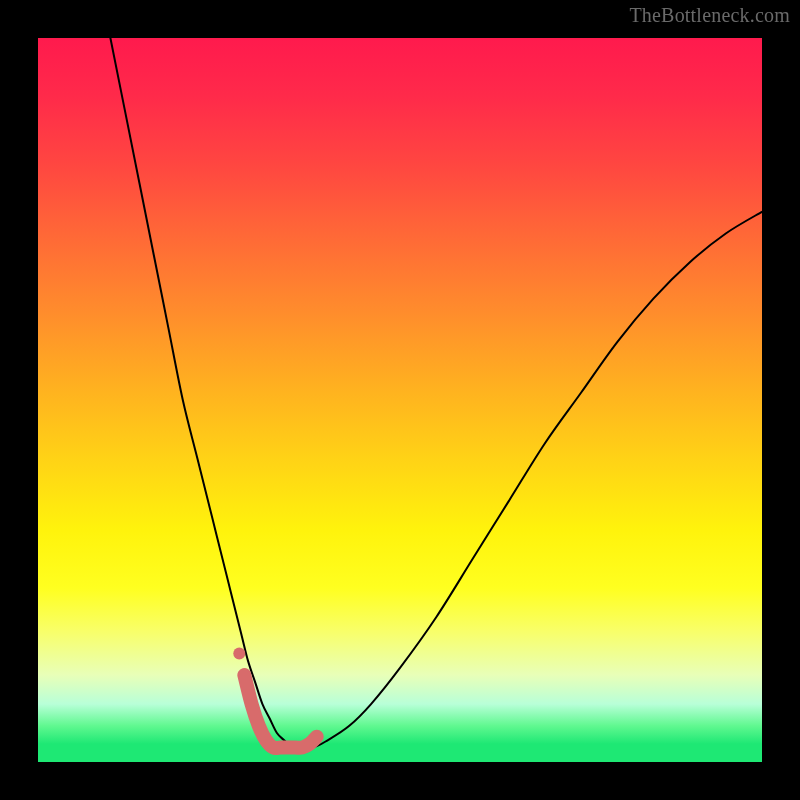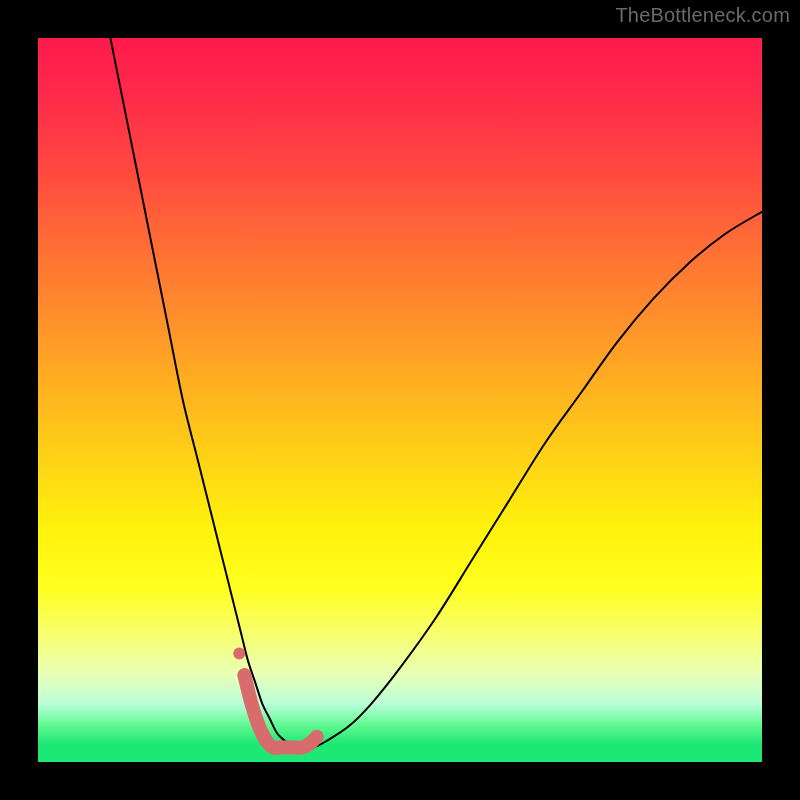--- a/index.html
+++ b/index.html
@@ -11,20 +11,21 @@
     font-family: Arial, Helvetica, sans-serif;
     overflow: hidden;
   }
   .frame {
     position: absolute;
     left: 0;
     top: 0;
     width: 800px;
     height: 800px;
     background: #000;
+    font-family: Liberation Serif, serif;
   }
   .plot-area {
     position: absolute;
     left: 38px;
     top: 38px;
     width: 724px;
     height: 724px;
     overflow: hidden;
   }
   .gradient {

